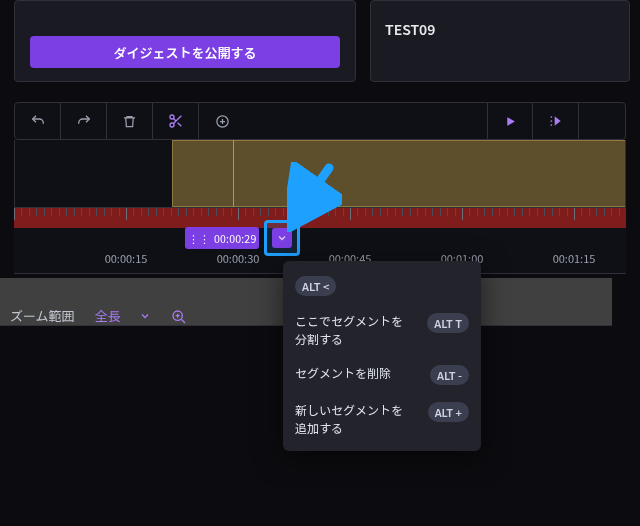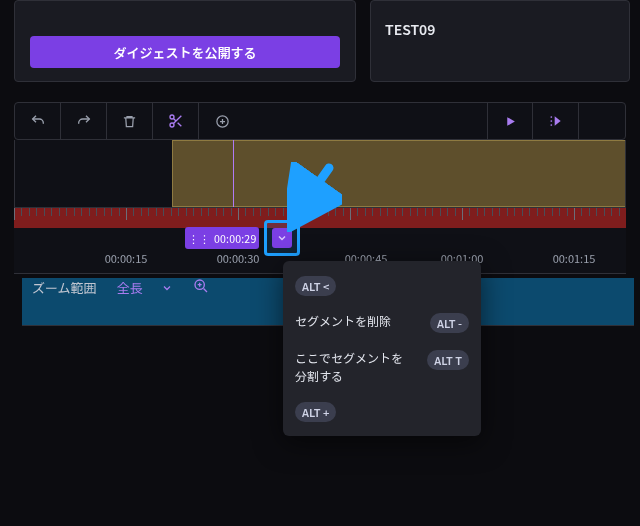--- a/index.html
+++ b/index.html
@@ -39,21 +39,21 @@
   .ph-box{position:absolute;left:185px;top:227px;height:22px;display:flex;align-items:center;background:#7b3fe4;border-radius:3px;color:#fff;font-size:10.5px;z-index:5}
   .ph-dots{padding:0 3px;font-size:11px;line-height:1}
   .ph-time{padding:0 3px 0 1px;letter-spacing:.2px}
   .ph-drop{position:absolute;left:264px;top:220px;width:36px;height:36px;border:3px solid #1ea0ff;border-radius:4px;background:rgba(30,160,255,.14);z-index:6;display:flex;align-items:center;justify-content:center;cursor:pointer}
   .ph-drop-inner{width:20px;height:20px;background:#7b3fe4;border-radius:3px;display:flex;align-items:center;justify-content:center}
 
   
   .ruler2{position:absolute;left:14px;top:224px;width:612px;height:50px;background:#0f1016;border-bottom:1px solid #2f3038}
 
   
-  .zoom{position:absolute;left:22px;top:278px;width:612px;height:48px;background:#0c4a6e;display:flex;align-items:flex-start;padding:0 10px;gap:20px;border-bottom:1px solid #2f3038}
+  .zoom{position:absolute;left:0;top:278px;width:612px;height:48px;background:#404040;display:flex;align-items:flex-end;padding:0 10px;gap:20px;border-bottom:1px solid #2f3038}
   .zoom-label{font-size:13px;color:#c2c6d1}
   .zoom-sel{display:flex;align-items:center;gap:18px;font-size:13px;color:#a97cf0;cursor:pointer}
   .zoom-plus{color:#a97cf0;cursor:pointer}
 
   
   .menu{position:absolute;left:283px;top:261px;width:198px;background:#23242b;border-radius:6px;padding:6px 0;z-index:10;box-shadow:0 6px 28px rgba(0,0,0,.55)}
   .mi{padding:8px 12px;display:flex;align-items:flex-start;justify-content:space-between;gap:8px;cursor:pointer}
   .mi.hi{background:#2f3b52}
   .mi-text{font-size:12px;line-height:1.5;color:#e3e6ee;max-width:118px}
   .mi-kbd{background:#3b3e4e;color:#cfd3e6;font-size:11px;font-weight:600;padding:2px 7px;border-radius:999px;white-space:nowrap;flex-shrink:0;margin-top:1px}
@@ -208,21 +208,21 @@
     <div class="tick" style="left: 552.533px;"></div>
     <div class="tick major" style="left: 560px;"></div>
     <div class="tick" style="left: 567.467px;"></div>
     <div class="tick" style="left: 574.933px;"></div>
     <div class="tick" style="left: 582.4px;"></div>
     <div class="tick" style="left: 589.867px;"></div>
     <div class="tick" style="left: 597.333px;"></div>
     <div class="tick" style="left: 604.8px;"></div>
     <div class="rlabel" style="left: 112px;">00:00:15</div>
     <div class="rlabel" style="left: 224px;">00:00:30</div>
-    <div class="rlabel" style="left: 352px;">00:00:45</div>
+    <div class="rlabel" style="left: 336px;">00:00:45</div>
     <div class="rlabel" style="left: 448px;">00:01:00</div>
     <div class="rlabel" style="left: 560px;">00:01:15</div>
   </div>
 
 <div class="ph-box">
   <span class="ph-dots">⋮⋮</span>
   <span class="ph-time">00:00:29</span>
 </div>
 <div class="ph-drop">
   <div class="ph-drop-inner">
@@ -246,28 +246,29 @@
         <path d="M21 21l-5.2-5.2M10 7v6M7 10h6"></path>
       </svg>
   </span>
 </div>
 
 <div class="menu">
   <div class="mi">
     <span class="mi-kbd">ALT &lt;</span>
   </div>
   <div class="mi">
+    <span class="mi-text">ここでセグメントを分割する</span>
+    <span class="mi-kbd">ALT T</span>
+  </div>
+  <div class="mi">
     <span class="mi-text">セグメントを削除</span>
     <span class="mi-kbd">ALT -</span>
   </div>
   <div class="mi">
-    <span class="mi-text">ここでセグメントを分割する</span>
-    <span class="mi-kbd">ALT T</span>
-  </div>
-  <div class="mi">
+    <span class="mi-text">新しいセグメントを追加する</span>
     <span class="mi-kbd">ALT +</span>
   </div>
 </div>
 
 <svg class="arrow" width="55" height="70" viewBox="0 0 55 70">
   <defs>
       <marker id="ah" markerWidth="8" markerHeight="8" refX="5" refY="4" orient="auto">
         <path d="M0 0L8 4L0 8z" fill="#1ea0ff"></path>
       </marker>
     </defs>

